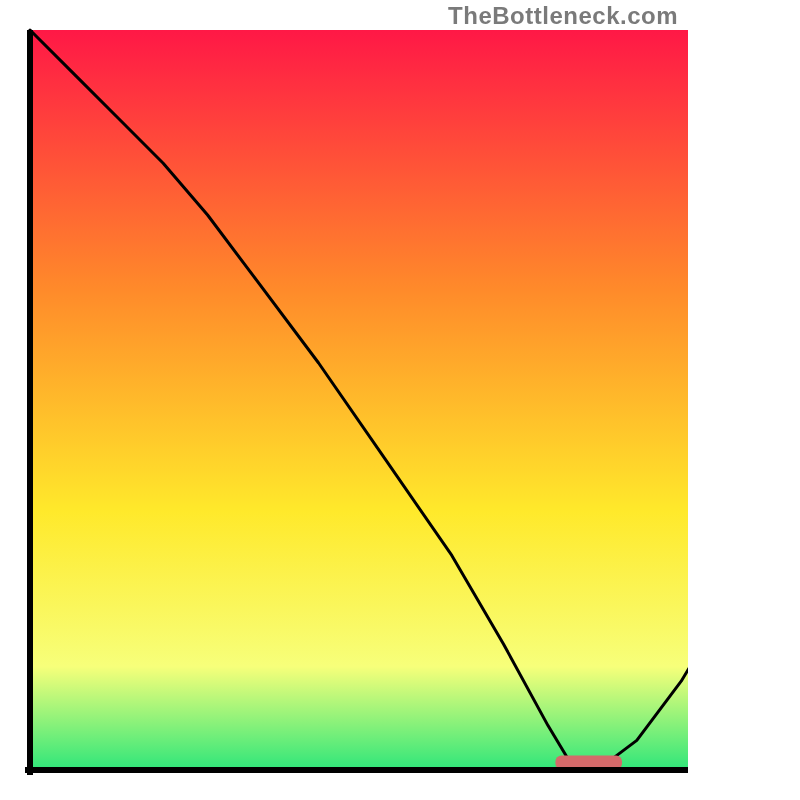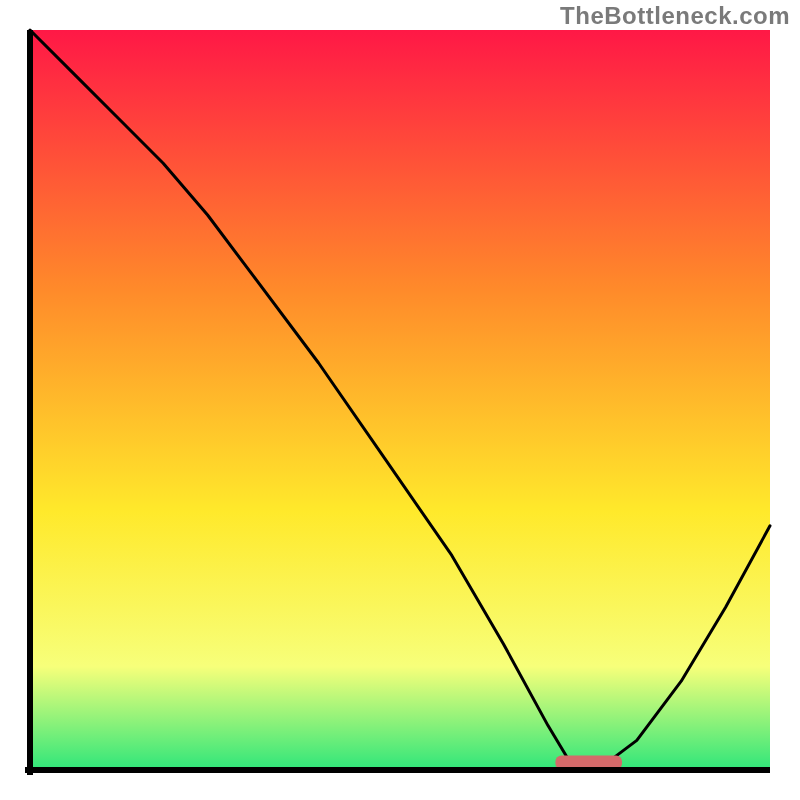--- a/index.html
+++ b/index.html
@@ -5,21 +5,21 @@
   html, body {
     margin: 0;
     padding: 0;
     width: 800px;
     height: 800px;
     background: #ffffff;
     font-family: Arial, Helvetica, sans-serif;
   }
   .wrap {
     position: relative;
-    width: 800px;
+    width: 688px;
     height: 800px;
     overflow: hidden;
   }
   .watermark {
     position: absolute;
     top: 2px;
     right: 10px;
     font-size: 24px;
     font-weight: 600;
     color: #7a7a7a;

